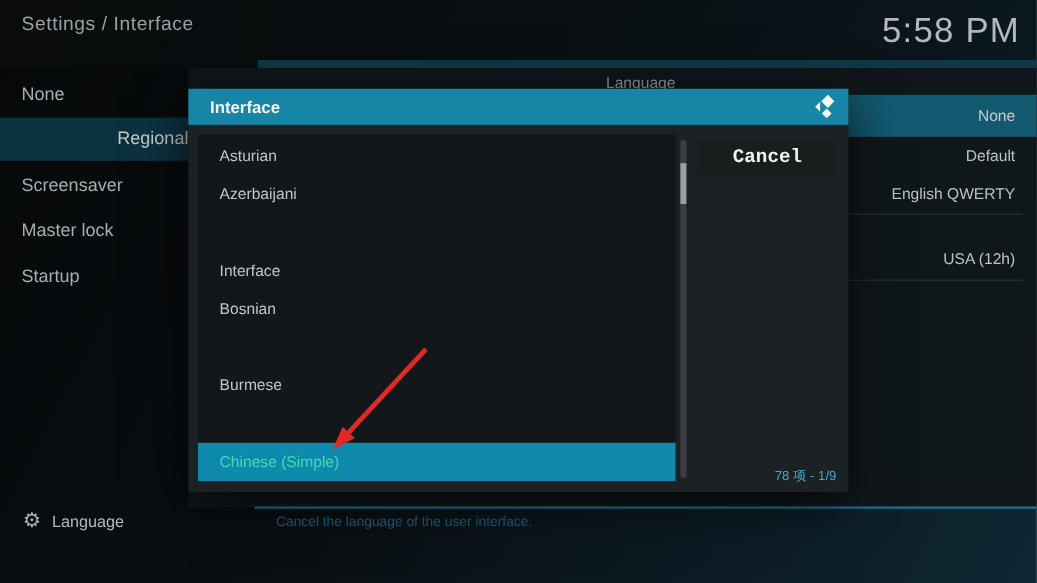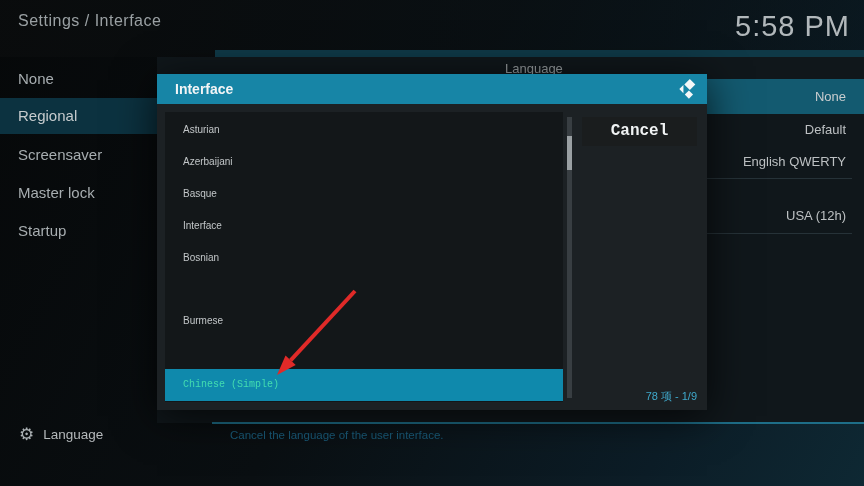--- a/index.html
+++ b/index.html
@@ -32,33 +32,33 @@
   
   .bottom-line{left:212px;top:422px;width:652px;height:2px;background:#1e6e88;}
   .help-text{left:230px;top:429px;font-size:11.5px;color:#1a5d7c;}
   .footer-left{left:19px;top:424px;display:flex;align-items:center;gap:9px;}
   .gear{font-family:"DejaVu Sans",sans-serif;font-size:17px;color:#aab0b3;line-height:20px;}
   .profile-label{font-size:13.5px;color:#b5b9bb;}
 
   
   .side-item{left:0;width:157px;height:36px;line-height:36px;padding-left:18px;
     box-sizing:border-box;font-size:15px;color:#a7adb0;}
-  .side-item.sel{background:#0c3240;color:#c6cbcd;}
+  .side-item.sel{background:#0c3240;color:#c6cbcd;text-align:right;}
   .s0{top:61px;} .s1{top:98px;} .s2{top:137px;} .s3{top:175px;} .s4{top:213px;}
 
   
   .dialog{left:157px;top:74px;width:550px;height:336px;background:#1c2124;
     box-shadow:0 6px 40px rgba(0,0,0,.75);}
   .dlg-header{left:0;top:0;width:550px;height:30px;background:#1785a6;}
   .dlg-title{left:18px;top:0;height:30px;line-height:30px;font-size:14px;font-weight:bold;color:#f2f5f6;}
   .kodi-logo{right:8px;top:4px;width:22px;height:22px;}
   .dlg-list{left:8px;top:38px;width:398px;height:290px;background:#131719;}
   .list-row{left:0;width:398px;height:31.9px;line-height:31.9px;padding-left:18px;
-    box-sizing:border-box;font-size:10px;color:#c2c6c8;white-space:nowrap;}
-  .list-row.sel{background:#0f89ac;color:#43dcb0;font-family:Liberation Mono, monospace;}
+    box-sizing:border-box;font-size:13px;color:#c2c6c8;white-space:nowrap;}
+  .list-row.sel{background:#0f89ac;color:#43dcb0;}
   .scrollbar{left:410px;top:43px;width:5px;height:281px;background:#383e42;}
   .scroll-thumb{left:0;top:19px;width:5px;height:34px;background:#9aa0a3;}
   .cancel-btn{left:425px;top:43px;width:115px;height:29px;background:#1a1d1e;
     text-align:center;line-height:29px;font-size:16px;font-weight:bold;color:#f0f3f4;font-family:Liberation Mono, monospace;}
   .counter{right:10px;bottom:6px;font-size:11px;color:#3fa9cc;}
 
   
   .arrow-overlay{left:0;top:0;width:864px;height:486px;pointer-events:none;z-index:50;}
 </style>
 </head>
@@ -96,21 +96,20 @@
   <div class="abs dlg-title">Interface</div>
   <svg class="abs kodi-logo" viewBox="0 0 24 24">
     <polygon points="14,1 20,7 14,13 8,7" fill="#f4f7f8"></polygon>
     <polygon points="2.5,12 7,7.5 7,16.5" fill="#f4f7f8"></polygon>
     <polygon points="13,13.5 17.5,18 13,22.5 8.5,18" fill="#f4f7f8"></polygon>
   </svg>
 
   <div class="abs dlg-list">
     <div class="abs list-row" style="top:2px">Asturian</div>
     <div class="abs list-row" style="top:33.9px">Azerbaijani</div>
-    <div class="abs list-row" style="top:65.8px">Basque</div>
     <div class="abs list-row" style="top:97.7px">Interface</div>
     <div class="abs list-row" style="top:129.6px">Bosnian</div>
     <div class="abs list-row" style="top:193.4px">Burmese</div>
     <div class="abs list-row sel" style="top:257.2px">Chinese (Simple)</div>
   </div>
 
   <div class="abs scrollbar">
     <div class="abs scroll-thumb"></div>
   </div>
 

